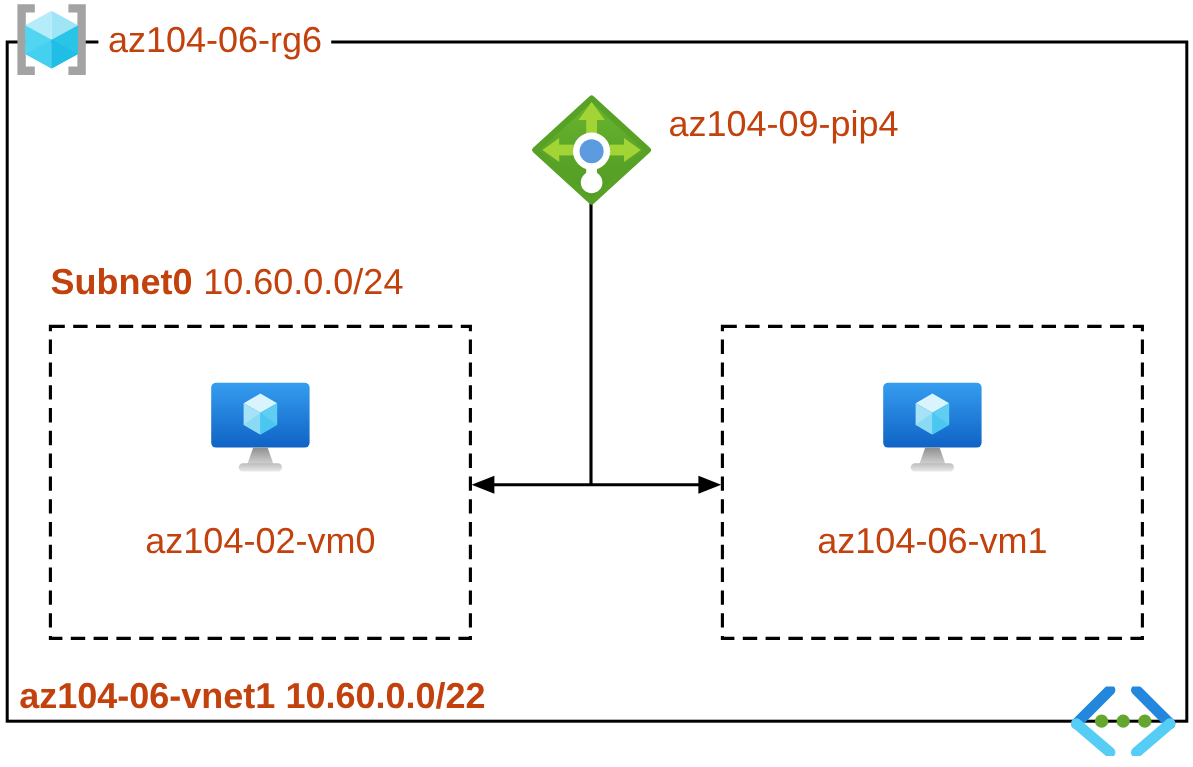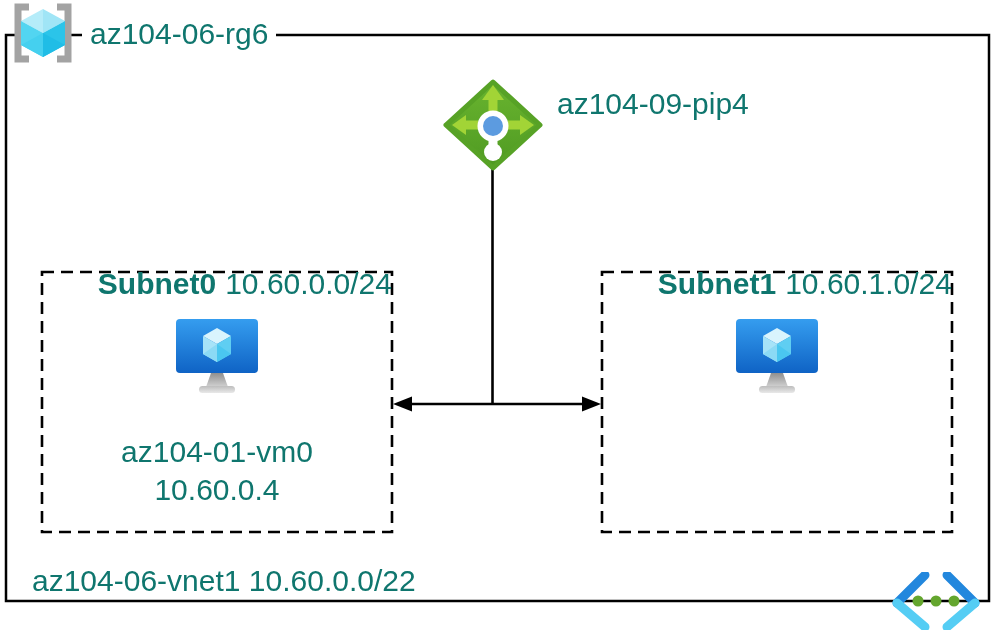--- a/index.html
+++ b/index.html
@@ -1,31 +1,31 @@
 <!DOCTYPE html>
 <html><head>
 <meta charset="utf-8">
 <style>
   html,body{margin:0;padding:0;background:#fff;}
   .canvas{
     position:relative;width:994px;height:639px;background:#fff;overflow:hidden;
-    font-family:"Liberation Sans",sans-serif;color:#0f766e;
+    font-family:"Liberation Sans",sans-serif;color:#c2410c;
   }
   .layer{position:absolute;inset:0;width:994px;height:639px;z-index:1;}
   .abs{position:absolute;z-index:2;}
   .label{font-size:30px;white-space:nowrap;}
   .rg-label{left:82px;top:15px;height:38px;line-height:38px;background:#fff;padding:0 8px;}
   .lb-labels{left:557px;top:80px;line-height:48px;}
-  .subnet-heading{top:219px;width:350px;text-align:right;height:34px;line-height:34px;margin-top:48px;}
+  .subnet-heading{top:219px;width:350px;text-align:left;height:34px;line-height:34px;}
   .subnet-heading .sn{font-weight:bold;}
   .subnet-heading .cidr{margin-left:9px;}
   .sub0{left:42px;}
   .sub1{left:602px;}
   .vm-labels{top:433px;width:350px;text-align:center;line-height:38px;}
-  .vnet-label{left:32px;top:563px;height:36px;line-height:36px;}
+  .vnet-label{left:16px;top:563px;height:36px;line-height:36px;font-weight:bold;}
   .icon{display:block;}
 </style>
 </head>
 <body>
 
 <div class="canvas">
 
   <svg class="layer" viewBox="0 0 994 639">
     <rect x="6" y="35" width="983" height="566" fill="none" stroke="#000" stroke-width="2.5"></rect>
     <rect x="42" y="272" width="350" height="260" fill="none" stroke="#000" stroke-width="2.6" stroke-dasharray="12 7"></rect>
@@ -69,23 +69,20 @@
     <circle cx="50" cy="47" r="10" fill="#5C9BE0"></circle>
   </svg>
 
   <div class="abs label lb-labels">
     <div>az104-09-pip4</div>
   </div>
 
   <div class="abs label subnet-heading sub0">
     <span class="sn">Subnet0</span><span class="cidr">10.60.0.0/24</span>
   </div>
-  <div class="abs label subnet-heading sub1">
-    <span class="sn">Subnet1</span><span class="cidr">10.60.1.0/24</span>
-  </div>
 
   <svg class="abs icon" style="left:172px;top:315px;" width="90" height="80" viewBox="0 0 90 80">
     <defs>
       <linearGradient id="vmGrad1" x1="0" y1="0" x2="0" y2="1">
         <stop offset="0" stop-color="#359DEF"></stop>
           <stop offset="1" stop-color="#0F63C5"></stop>
       </linearGradient>
       <linearGradient id="standGrad1" x1="0" y1="0" x2="0" y2="1">
         <stop offset="0" stop-color="#8F8F8F"></stop>
           <stop offset="1" stop-color="#D2D2D2"></stop>
@@ -124,24 +121,24 @@
     <path d="M45,13 L59,21 L45,29 L31,21 Z" fill="#D9F4FD"></path>
     <path d="M31,21 L45,29 L45,47 L31,39 Z" fill="#A6E3F8"></path>
     <path d="M59,21 L45,29 L45,47 L59,39 Z" fill="#5FCEF2"></path>
     <path d="M45,29 L31,39 L45,47 Z" fill="#8BDAF5"></path>
     <path d="M45,29 L59,39 L45,47 Z" fill="#4AC7F0"></path>
     <polygon points="39,58 51,58 56,72 34,72" fill="url(#standGrad2)"></polygon>
     <rect x="27" y="71" width="36" height="7" rx="3.5" fill="url(#baseGrad2)"></rect>
   </svg>
 
   <div class="abs label vm-labels sub0">
-    <div>az104-01-vm0</div>
-    <div>10.60.0.4</div>
+    <div>az104-02-vm0</div>
   </div>
   <div class="abs label vm-labels sub1">
+    <div>az104-06-vm1</div>
   </div>
 
   <div class="abs label vnet-label">
     <span>az104-06-vnet1</span>
     <span>10.60.0.0/22</span>
   </div>
 
   <svg class="abs icon" style="left:892px;top:572px;" width="88" height="58" viewBox="0 0 88 58">
     <line x1="33" y1="3" x2="5" y2="31" stroke="#2287DD" stroke-width="9" stroke-linecap="round"></line>
     <line x1="5" y1="31" x2="33" y2="55" stroke="#55CDF4" stroke-width="9" stroke-linecap="round"></line>

